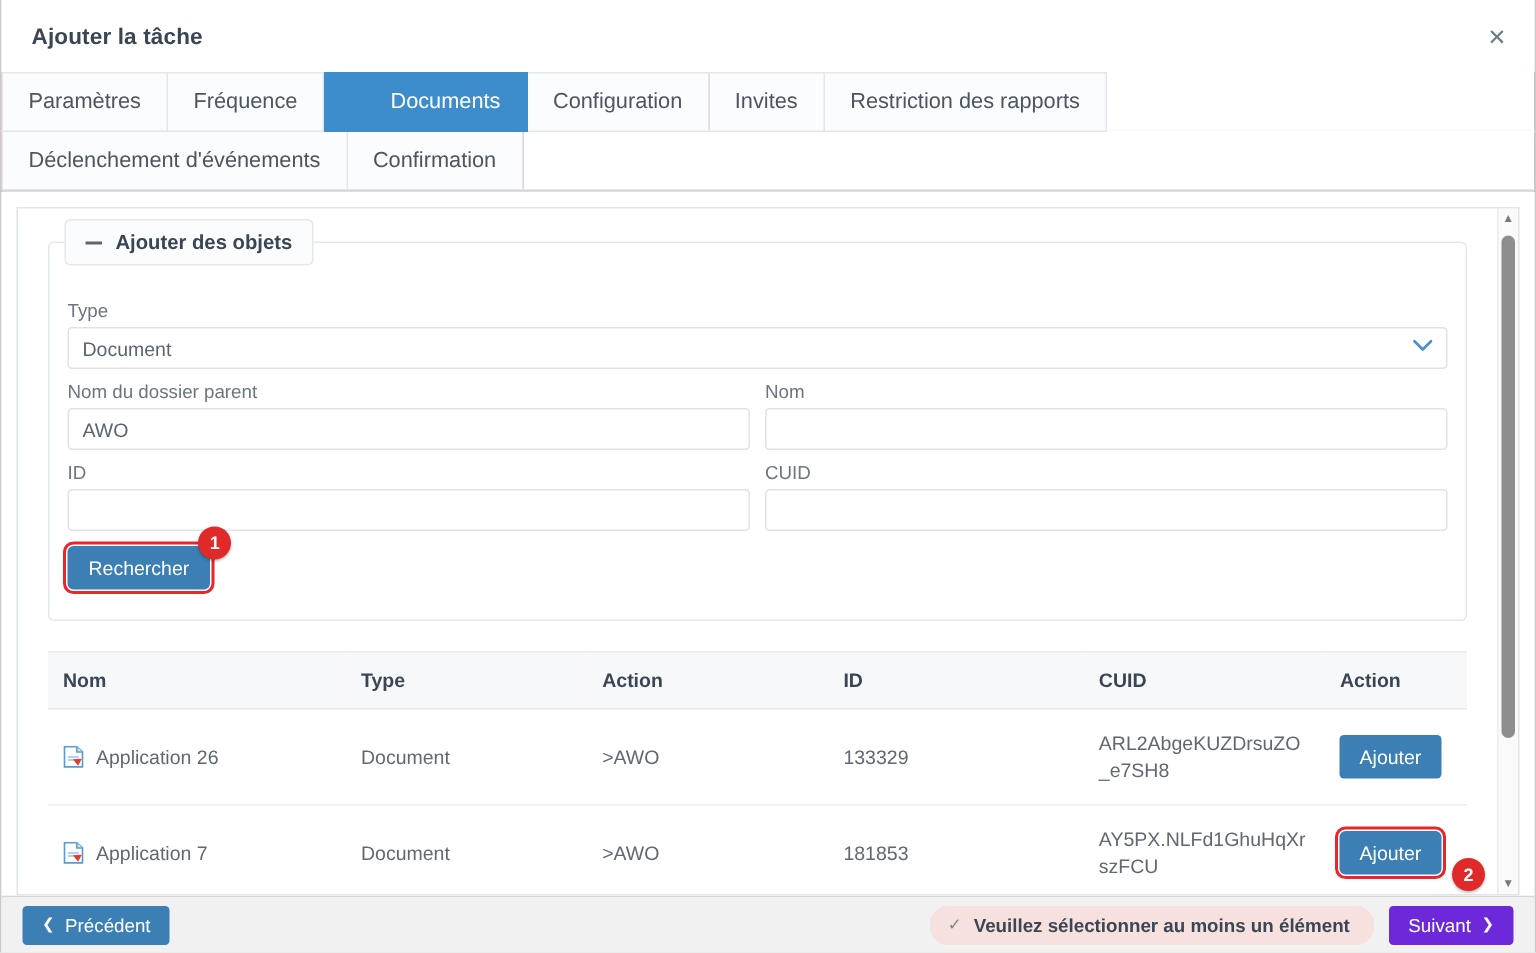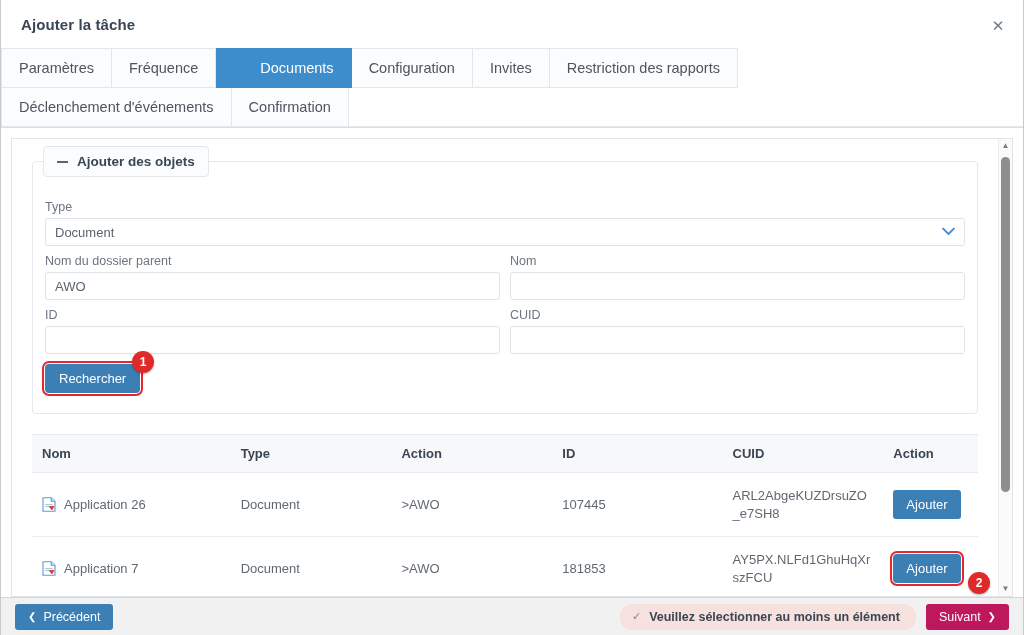--- a/index.html
+++ b/index.html
@@ -291,21 +291,21 @@
     background: #3b7fb5;
     color: #fff;
     border-radius: 3px;
     border: none;
     font-size: 12.5px;
     font-family: inherit;
     padding: 6px 13px;
     display: flex; align-items: center; gap: 7px;
     cursor: pointer;
   }
-  .btn-next { background: #be185d; }
+  .btn-next { background: #6d28d9; }
   .validation-msg {
     background: #f7e1de;
     color: #3a4654;
     font-size: 12.5px; font-weight: bold;
     border-radius: 12px;
     padding: 6px 16px 6px 12px;
     display: flex; align-items: center; gap: 8px;
   }
   .check-mark { color: #7c848e; font-size: 11px; }
   .chev { font-size: 10px; line-height: 1; }
@@ -414,21 +414,21 @@
                         <path d="M9.2 0.8v3.5H13" fill="#dce9f7" stroke="#5b9bd5" stroke-width="1.1"></path>
                         <path d="M3.2 7.6h7.3M3.2 9.6h7.3" stroke="#9dc3e6" stroke-width="1"></path>
                         <path d="M6.6 9.2l5.9-0.3-2.4 4.6z" fill="#e33b2e"></path>
                       </svg>
                     </span>
                     <span>Application 26</span>
                   </span>
                 </td>
                 <td>Document</td>
                 <td>&gt;AWO</td>
-                <td>107445</td>
+                <td>133329</td>
                 <td class="cuid-cell">ARL2AbgeKUZDrsuZO_e7SH8</td>
                 <td class="action-cell">
                   <button class="btn btn-add">Ajouter</button>
                 </td>
               </tr>
 
               <tr>
                 <td>
                   <span class="name-cell">
                     <span class="doc-icon">

